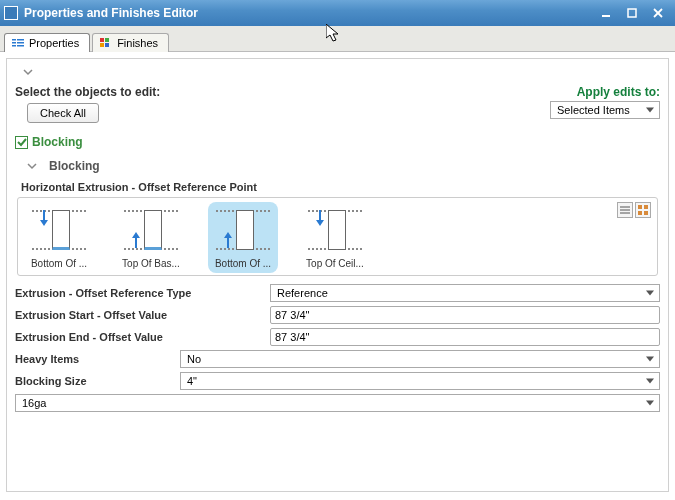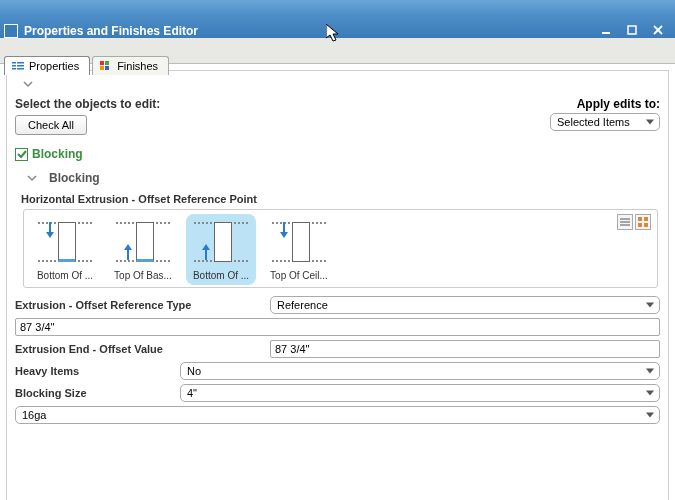--- a/index.html
+++ b/index.html
@@ -1,53 +1,53 @@
 <!DOCTYPE html>
 <html><head>
 <meta charset="utf-8">
 <style>
   * { box-sizing: border-box; margin: 0; padding: 0; }
   body { font-family: Tahoma, Arial, sans-serif; font-size: 11px; background: #fff; overflow: hidden; width: 675px; height: 500px; }
   
-  .titlebar { background: linear-gradient(#6ba6d8, #4d8ec7 40%, #3a7bb9); height: 38px; display: flex; align-items: flex-end; padding: 0 4px; color: #fff; font-weight: bold; }
+  .titlebar { background: linear-gradient(#6ba6d8, #4d8ec7 40%, #3a7bb9); height: 26px; display: flex; align-items: center; padding: 0 4px; color: #fff; font-weight: bold; }
   .titlebar .appicon { width: 14px; height: 14px; border: 1px solid #fff; background: #3a7bb9; margin-right: 6px; }
   .titlebar .title { flex: 1; font-size: 12px; }
   .titlebar .winbtn { width: 26px; height: 16px; display: flex; align-items: center; justify-content: center; color: #fff; font-size: 11px; cursor: default; }
   .titlebar .winbtn svg { display: block; }
   
   .tabs { background: #e8e8e4; display: flex; align-items: flex-end; height: 26px; padding: 3px 4px 0 4px; border-bottom: 1px solid #bbb; gap: 2px; }
-  .tab { display: flex; align-items: center; gap: 4px; padding: 3px 10px 3px 6px; border: 1px solid #aaa; border-bottom: none; background: #f5f5f0; border-radius: 3px 3px 0 0; font-size: 11px; cursor: default; position: relative; top: 12px; }
+  .tab { display: flex; align-items: center; gap: 4px; padding: 3px 10px 3px 6px; border: 1px solid #aaa; border-bottom: none; background: #f5f5f0; border-radius: 3px 3px 0 0; font-size: 11px; cursor: default; position: relative; top: 1px; }
   .tab.active { background: #fff; border-color: #888; }
   .tabicon { width: 14px; height: 12px; display: flex; align-items: center; justify-content: center; }
   
   .workarea { background: #fff; padding: 6px; height: calc(500px - 22px - 26px - 6px); }
   .inner { border: 1px solid #d0d0d0; height: 100%; padding: 6px 8px; overflow: hidden; }
   
   .collapse-row { display: flex; align-items: center; padding: 2px 8px 6px 8px; color: #666; }
   .chevron { width: 10px; height: 10px; display: inline-flex; align-items: center; justify-content: center; margin-right: 6px; }
   
   .top-row { display: flex; justify-content: space-between; align-items: flex-start; padding: 2px 0 4px 0; }
   .select-label { font-weight: bold; font-size: 12px; color: #333; }
   .apply-col { text-align: right; }
-  .apply-label { font-weight: bold; font-size: 12px; color: #000000; margin-bottom: 2px; display: block; }
-  
-  .btn-row { margin: 4px 0 6px 0; display: flex; gap: 12px; }
+  .apply-label { font-weight: bold; font-size: 12px; color: #15803d; margin-bottom: 2px; display: block; }
+  
+  .btn-row { margin: 4px 0 6px 12px; display: flex; gap: 12px; }
   .btn { border: 1px solid #999; background: linear-gradient(#fff, #eee); border-radius: 3px; padding: 3px 12px; font-size: 11px; cursor: default; }
   
-  .select { border: 1px solid #aaa; background: #fff; padding: 2px 20px 2px 6px; font-size: 11px; min-width: 100px; position: relative; border-radius: 5px; text-align: left;}
+  .select { border: 1px solid #aaa; background: #fff; padding: 2px 20px 2px 6px; font-size: 11px; min-width: 100px; position: relative; border-radius: 0; text-align: left;}
   .select::after { content: ""; position: absolute; right: 5px; top: 50%; transform: translateY(-50%); border-left: 4px solid transparent; border-right: 4px solid transparent; border-top: 5px solid #555; }
   .select-full { width: 100%; }
   
   .check-row { display: flex; align-items: center; gap: 4px; font-weight: bold; color: #3a8e3f; font-size: 12px; margin: 2px 0 4px 0; }
   .check { width: 13px; height: 13px; border: 1px solid #3a8e3f; display: flex; align-items: center; justify-content: center; color: #3a8e3f; }
   
   .section-head { display: flex; align-items: center; gap: 6px; font-weight: bold; font-size: 12px; color: #555; padding: 6px 6px 6px 12px; }
   
   .fieldset-label { font-weight: bold; color: #333; margin: 2px 0 4px 6px; font-size: 11px; }
-  .thumbs-row { border: 1px solid #ccc; border-radius: 3px; margin: 0 2px 8px 8px; padding: 4px 6px 2px 6px; display: flex; align-items: center; gap: 8px; position: relative; }
+  .thumbs-row { border: 1px solid #ccc; border-radius: 3px; margin: 0 2px 8px 2px; padding: 4px 6px 2px 6px; display: flex; align-items: center; gap: 22px; position: relative; }
   .thumbs-row .right-icons { position: absolute; right: 6px; top: 4px; display: flex; gap: 2px; }
   .righticon { width: 16px; height: 16px; border: 1px solid #aaa; display:flex; align-items:center; justify-content:center; background:#f5f5f5;}
   
   .thumb { width: 70px; text-align: center; cursor: default; padding: 4px 0; border-radius: 8px; }
   .thumb.selected { background: #bce2f5; }
   .thumb .pic { width: 54px; height: 48px; margin: 0 auto 4px auto; position: relative; }
   .thumb .pic .box { position:absolute; left: 20px; top: 4px; width: 18px; height: 40px; border: 1.5px solid #666; background:#fff; }
   .thumb .pic .line { position:absolute; left: 0; width: 54px; height: 0; border-top: 2px dotted #888;}
   .thumb .lbl { font-size: 10px; white-space: nowrap; overflow: hidden; text-overflow: ellipsis; display:block; max-width: 70px; color:#333;}
   
@@ -226,20 +226,21 @@
       </div>
     </div>
 
     <div class="prop-row wide">
       <div class="pl">Extrusion - Offset Reference Type</div>
       <div class="pv">
           <div class="select select-full">Reference</div>
         </div>
     </div>
     <div class="prop-row wide">
+      <div class="pl">Extrusion Start - Offset Value</div>
       <div class="pv"><input class="textin" value="87 3/4&quot;" style=""></div>
     </div>
     <div class="prop-row wide">
       <div class="pl">Extrusion End - Offset Value</div>
       <div class="pv"><input class="textin" value="87 3/4&quot;" style=""></div>
     </div>
     <div class="prop-row">
       <div class="pl">Heavy Items</div>
       <div class="pv">
           <div class="select select-full">No</div>

